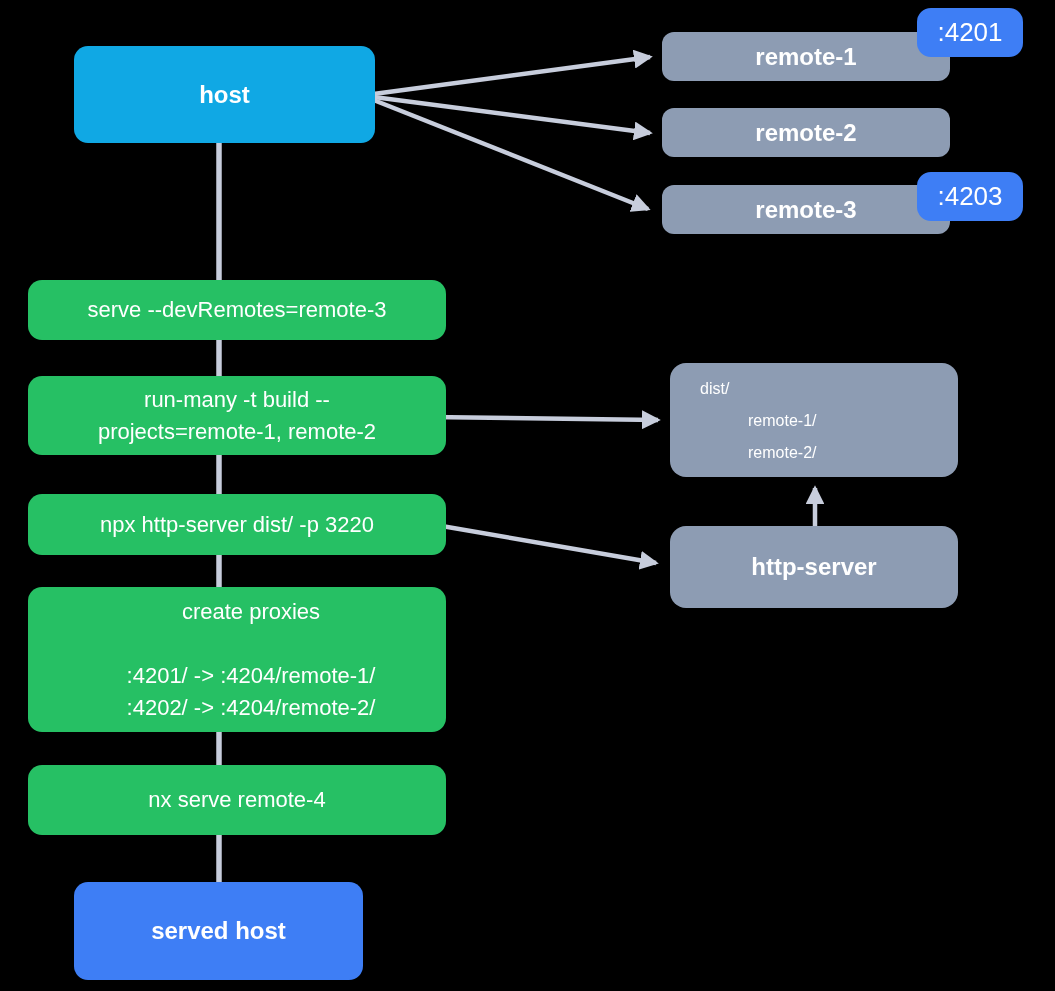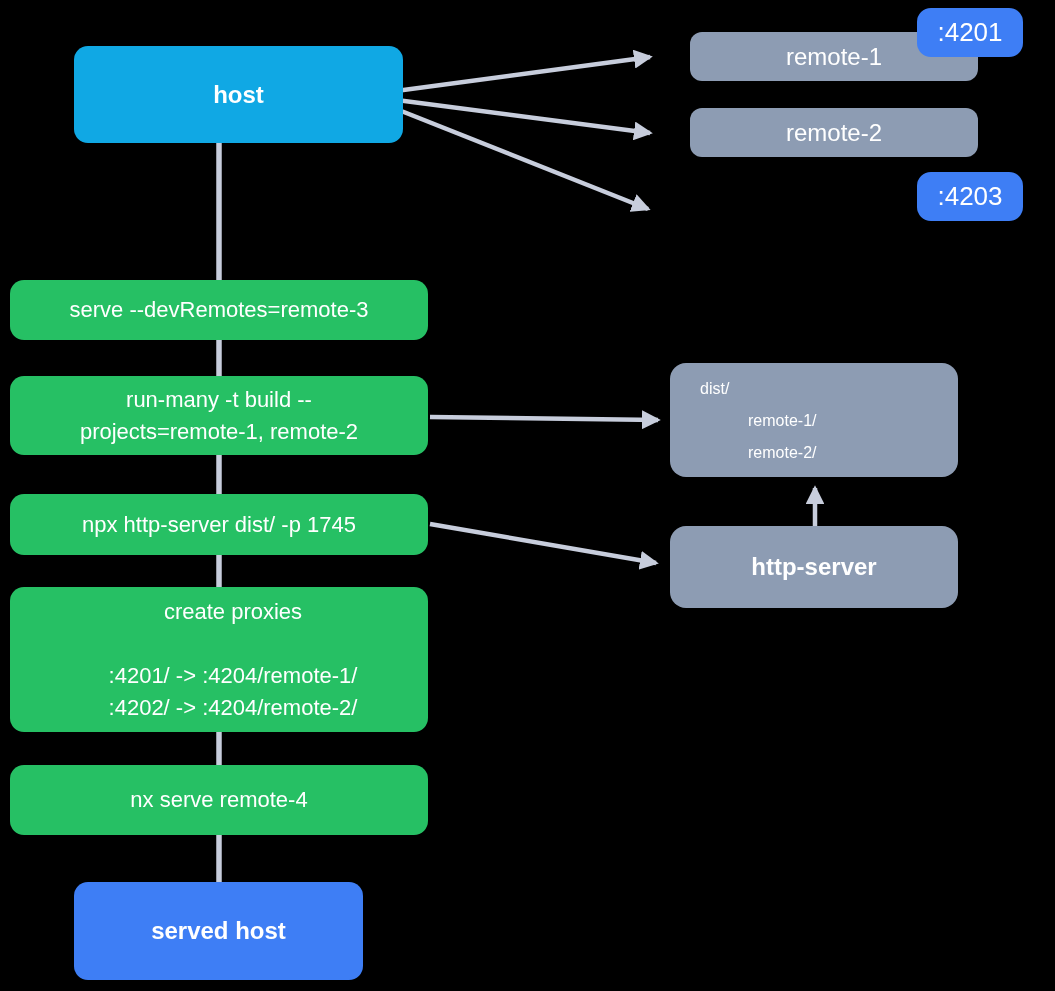--- a/index.html
+++ b/index.html
@@ -28,50 +28,50 @@
   .node {
     position: absolute;
     box-sizing: border-box;
     display: flex;
     align-items: center;
     justify-content: center;
     color: var(--text, #fff);
     text-align: center;
   }
   .host-box {
-    left: 74px; top: 46px; width: 329px; height: 97px;
+    left: 74px; top: 46px; width: 301px; height: 97px;
     background: var(--host, #10a8e4);
     border-radius: 14px;
     font-weight: 700; font-size: 24px;
   }
   .served-box {
     left: 74px; top: 882px; width: 289px; height: 98px;
     background: var(--badge, #3e7ef5);
     border-radius: 14px;
     font-weight: 700; font-size: 24px;
   }
   .step {
-    left: 10px; width: 418px;
+    left: 28px; width: 418px;
     background: var(--step, #26c064);
     border-radius: 14px;
     font-size: 22px;
     line-height: 32px;
     white-space: pre-line;
   }
   .step-1 { top: 280px; height: 60px; }
   .step-2 { top: 376px; height: 79px; }
   .step-3 { top: 494px; height: 61px; }
   .step-4 { top: 587px; height: 145px; padding-left: 28px; }
   .step-5 { top: 765px; height: 70px; }
 
   .remote-box {
-    left: 690px; width: 288px; height: 49px;
+    left: 662px; width: 288px; height: 49px;
     background: var(--remote, #8d9cb3);
     border-radius: 12px;
-    font-weight: 400; font-size: 24px; text-align: center;
+    font-weight: 700; font-size: 24px; text-align: center;
   }
   .remote-1 { top: 32px; }
   .remote-2 { top: 108px; }
   .remote-3 { top: 185px; }
 
   .badge {
     left: 917px; width: 106px; height: 49px;
     background: var(--badge, #3e7ef5);
     border-radius: 14px;
     font-size: 26px;
@@ -117,28 +117,29 @@
     <line class="connector" x1="366" y1="97" x2="648" y2="209" marker-end="url(#arrow)"></line>
     <line class="connector" x1="430" y1="417" x2="658" y2="420" marker-end="url(#arrow)"></line>
     <line class="connector" x1="430" y1="524" x2="656" y2="563" marker-end="url(#arrow)"></line>
     <line class="connector" x1="815" y1="530" x2="815" y2="488" marker-end="url(#arrow)"></line>
   </svg>
 
   <div class="node host-box">host</div>
 
   <div class="node remote-box remote-1">remote-1</div>
   <div class="node remote-box remote-2">remote-2</div>
+  <div class="node remote-box remote-3">remote-3</div>
 
   <div class="node badge badge-1">:4201</div>
   <div class="node badge badge-3">:4203</div>
 
   <div class="node step step-1">serve --devRemotes=remote-3</div>
   <div class="node step step-2">run-many -t build --
 projects=remote-1, remote-2</div>
-  <div class="node step step-3">npx http-server dist/ -p 1745</div>
+  <div class="node step step-3">npx http-server dist/ -p 3220</div>
   <div class="node step step-4">create proxies
 &nbsp;
 :4201/ -&gt; :4204/remote-1/
 :4202/ -&gt; :4204/remote-2/</div>
   <div class="node step step-5">nx serve remote-4</div>
 
   <div class="node dist-box">
     <div>dist/</div>
     <div class="dist-entry">remote-1/</div>
     <div class="dist-entry">remote-2/</div>

